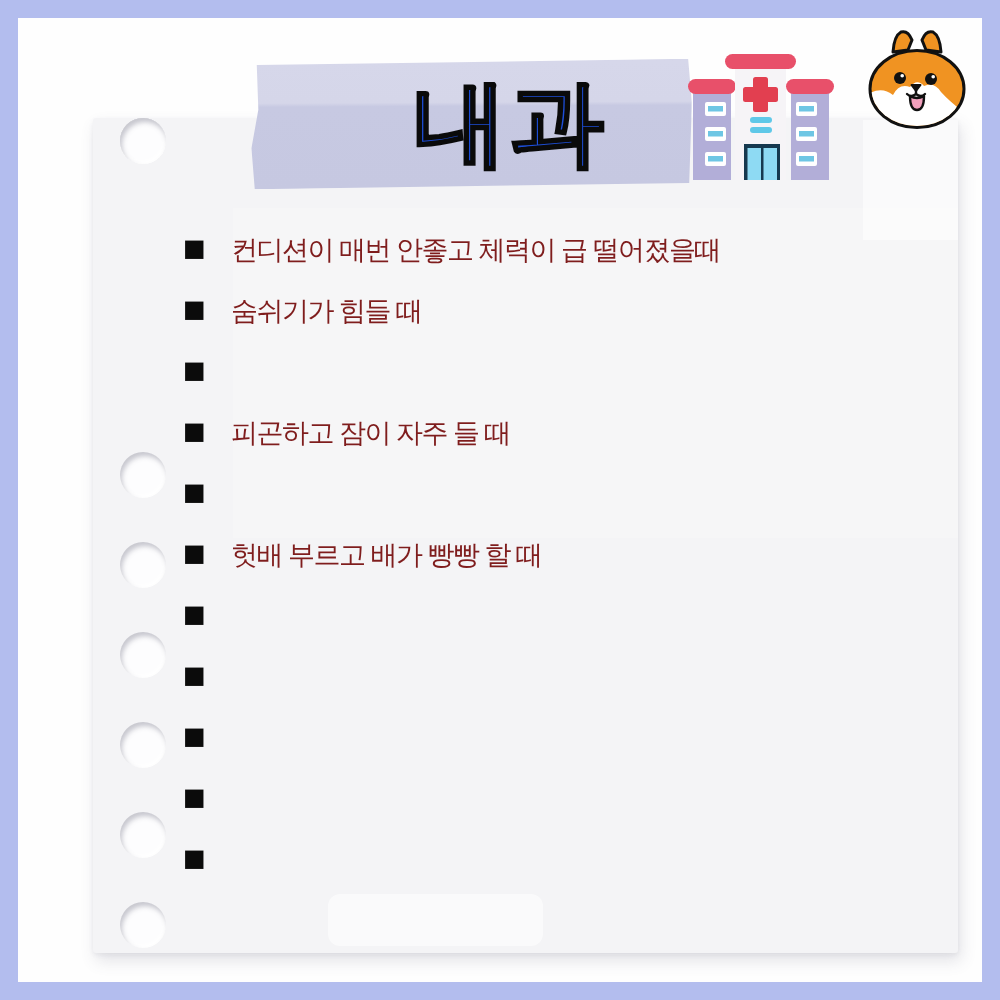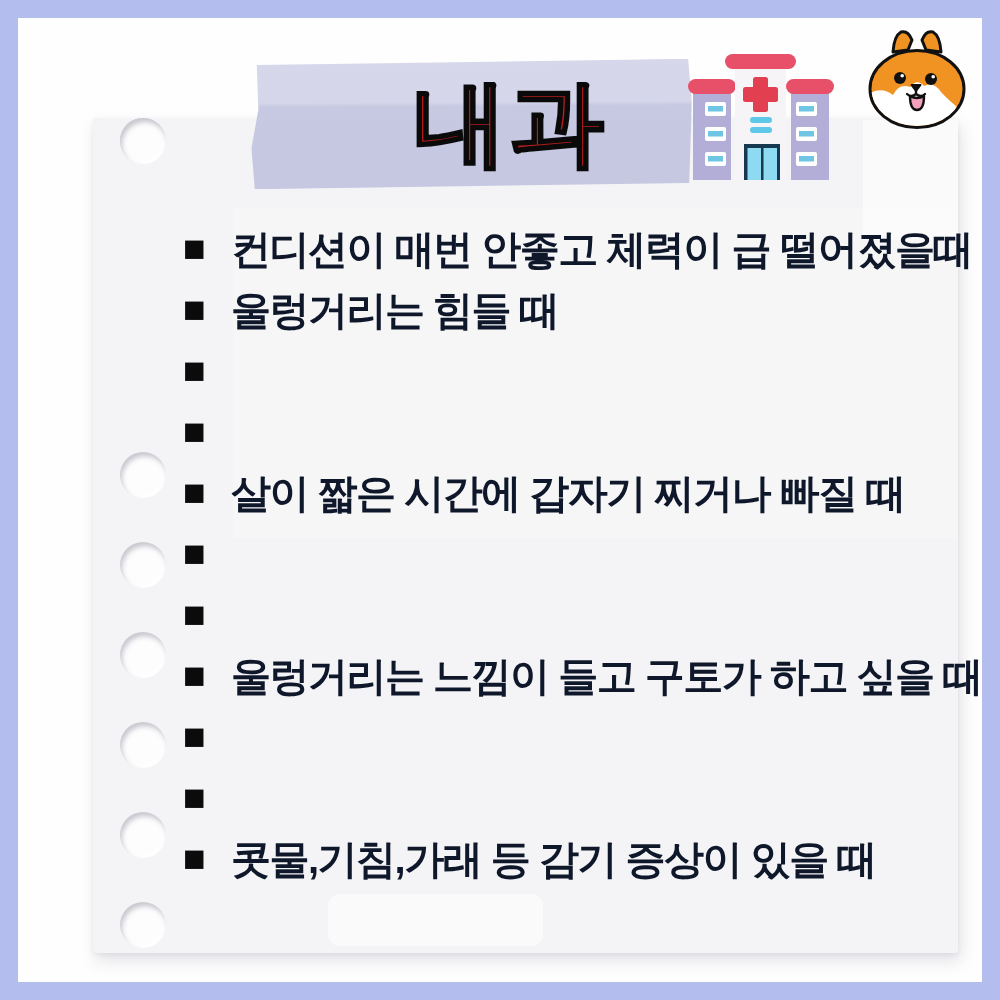--- a/index.html
+++ b/index.html
@@ -36,36 +36,36 @@
   
   .tape {
     position:absolute; left:250px; top:60px; width:442px; height:128px;
     background:linear-gradient(180deg,#d6d7ea 0%,#d5d6e9 33%,#c7c9e2 36%,#c6c8e1 100%);
     clip-path: polygon(1.6% 3%, 99.2% 0%, 100% 34%, 99.3% 97%, 1% 100%, 0.3% 68%, 1.9% 38%);
     transform:rotate(-.3deg);
   }
   .title {
     position:absolute; left:260px; top:62px; width:500px; height:124px;
     line-height:122px; text-align:center;
-    font-size:94px; font-weight:900; letter-spacing:3px; color:#b91c1c;
+    font-size:94px; font-weight:900; letter-spacing:3px; color:#1d4ed8;
     -webkit-text-stroke:2.5px #0a0a0a;
   }
 
   .hospital { position:absolute; left:683px; top:53px; width:155px; height:130px; }
   .puppy    { position:absolute; left:866px; top:28px; width:102px; height:104px; }
 
   
   .list { position:absolute; left:183px; top:219px; }
   .row  { display:flex; align-items:center; height:61px; }
   .bullet {
     width:48px; flex:0 0 48px; font-size:38px; line-height:1;
     color:#0b0b0b; transform:translateY(-2px);
   }
   .txt {
-    font-size:40px; font-weight:700; color:#0f172a;
+    font-size:27px; font-weight:400; color:#7f1d1d;
     letter-spacing:-1.5px; white-space:nowrap;
   }
 </style>
 </head>
 <body>
 
 <div class="canvas">
 
   <div class="paper">
     <div class="patch p3"></div>
@@ -157,45 +157,44 @@
   <path d="M44 68 Q44 82 51 82 Q58 82 58 68 Q51 72 44 68 Z" fill="#f2a0bd" stroke="#111111" stroke-width="2.4" stroke-linejoin="round"></path>
 </svg>
 
 <div class="list">
   <div class="row">
       <span class="bullet">■</span>
       <span class="txt">컨디션이 매번 안좋고 체력이 급 떨어졌을때</span>
     </div>
   <div class="row">
       <span class="bullet">■</span>
-      <span class="txt">울렁거리는 힘들 때</span>
-    </div>
-  <div class="row">
-      <span class="bullet">■</span>
-    </div>
-  <div class="row">
-      <span class="bullet">■</span>
-    </div>
-  <div class="row">
-      <span class="bullet">■</span>
-      <span class="txt">살이 짧은 시간에 갑자기 찌거나 빠질 때</span>
-    </div>
-  <div class="row">
-      <span class="bullet">■</span>
-    </div>
-  <div class="row">
-      <span class="bullet">■</span>
-    </div>
-  <div class="row">
-      <span class="bullet">■</span>
-      <span class="txt">울렁거리는 느낌이 들고 구토가 하고 싶을 때</span>
-    </div>
-  <div class="row">
-      <span class="bullet">■</span>
-    </div>
-  <div class="row">
-      <span class="bullet">■</span>
-    </div>
-  <div class="row">
-      <span class="bullet">■</span>
-      <span class="txt">콧물,기침,가래 등 감기 증상이 있을 때</span>
+      <span class="txt">숨쉬기가 힘들 때</span>
+    </div>
+  <div class="row">
+      <span class="bullet">■</span>
+    </div>
+  <div class="row">
+      <span class="bullet">■</span>
+      <span class="txt">피곤하고 잠이 자주 들 때</span>
+    </div>
+  <div class="row">
+      <span class="bullet">■</span>
+    </div>
+  <div class="row">
+      <span class="bullet">■</span>
+      <span class="txt">헛배 부르고 배가 빵빵 할 때</span>
+    </div>
+  <div class="row">
+      <span class="bullet">■</span>
+    </div>
+  <div class="row">
+      <span class="bullet">■</span>
+    </div>
+  <div class="row">
+      <span class="bullet">■</span>
+    </div>
+  <div class="row">
+      <span class="bullet">■</span>
+    </div>
+  <div class="row">
+      <span class="bullet">■</span>
     </div>
 </div>
 
 </body></html>

